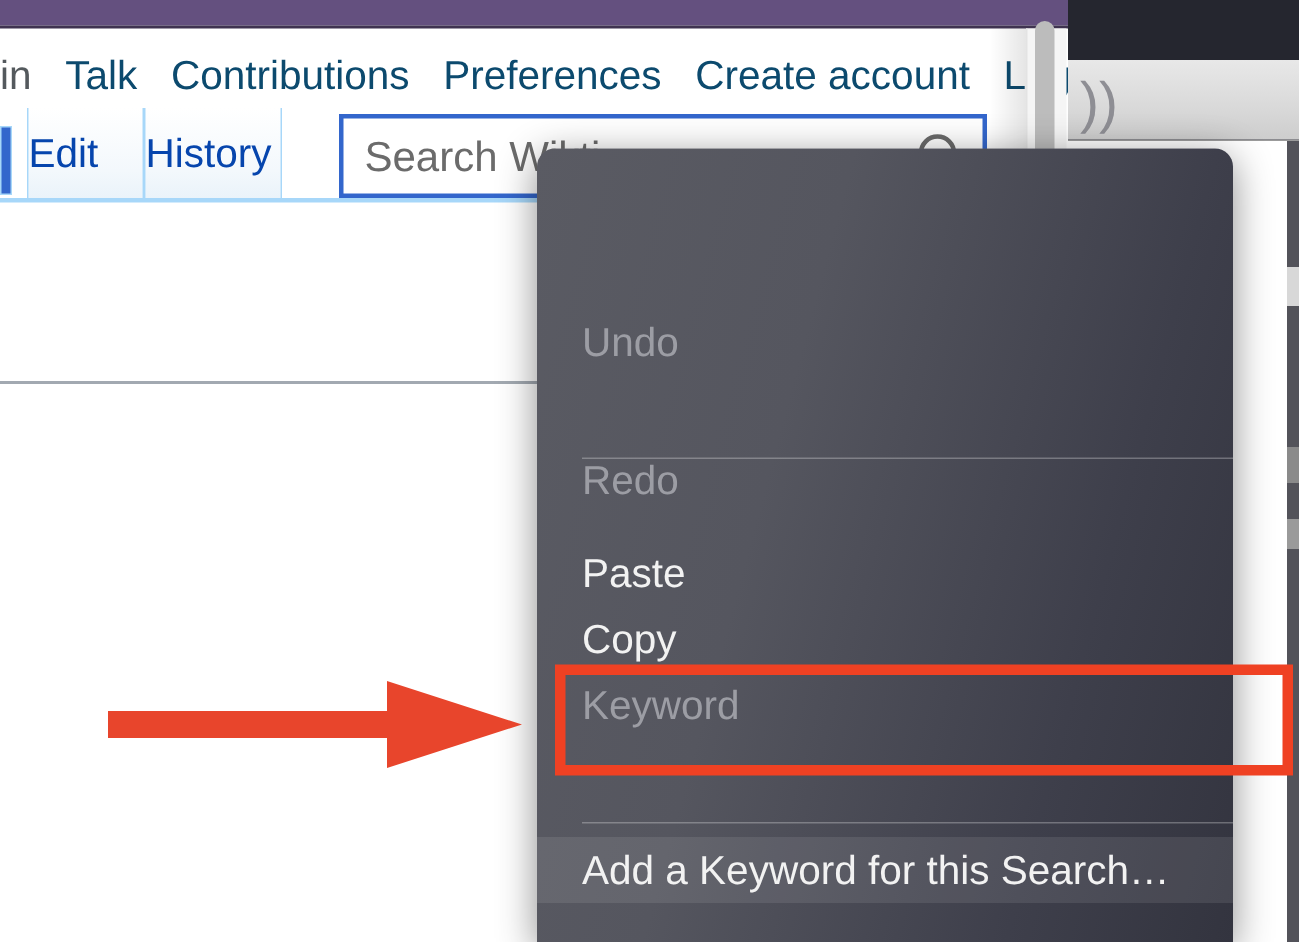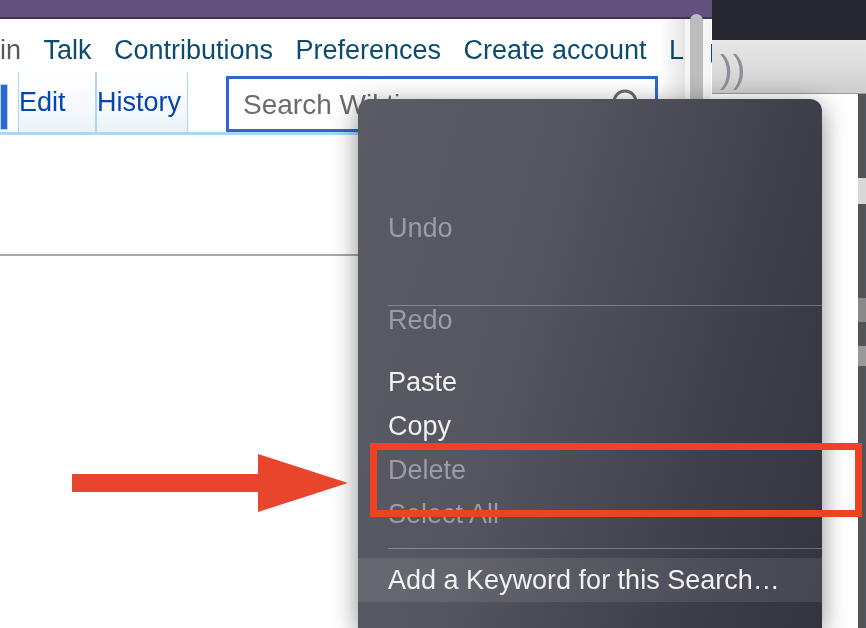--- a/index.html
+++ b/index.html
@@ -205,22 +205,21 @@
   <div id="scrollbar-track"></div>
   <div id="scrollbar-thumb"></div>
 </div>
 
 <div id="context-menu">
   <div class="menu-item disabled" style="top:107px;">Undo</div>
   <div class="menu-item disabled" style="top:151px;margin-top:48px;">Redo</div>
   <div class="menu-sep" style="top:206px;"></div>
   <div class="menu-item" style="top:261px;">Paste</div>
   <div class="menu-item" style="top:305px;">Copy</div>
-  <div class="menu-item disabled" style="top:349px;">Delete</div>
-  <div class="menu-item disabled" style="top:393px;">Select All</div>
+  <div class="menu-item disabled" style="top:349px;">Keyword</div>
   <div class="menu-sep" style="top:449px;"></div>
   <div class="menu-item highlighted" style="top:459px;">Add a Keyword for this Search…</div>
   <div class="menu-item" style="top:525px;">Check Spelling</div>
 
 </div>
 
 <div id="highlight-rect"></div>
 
 <svg id="red-arrow" viewBox="0 0 276 62">
   <polygon points="0,22 186,22 186,2 276,31 186,60 186,40 0,40" fill="#e8452c"></polygon>

